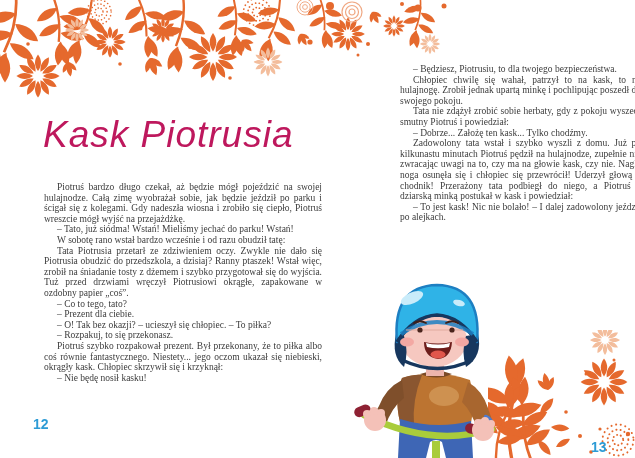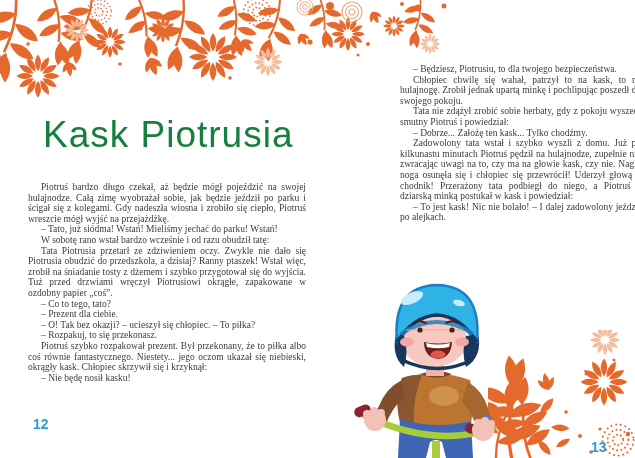--- a/index.html
+++ b/index.html
@@ -7,24 +7,24 @@
     position:relative;width:635px;height:458px;background:#ffffff;
     overflow:hidden;font-family:"Liberation Serif", serif;margin:0 auto;
   }
   .orn{position:absolute;pointer-events:none;}
   .orn-top{left:0;top:0;}
   .orn-br{left:488px;top:330px;}
   .story-title{
     position:absolute;left:43px;top:114px;
     font-family:"Liberation Sans", sans-serif;
     font-size:37px;font-weight:400;letter-spacing:1px;
-    color:#15803d;z-index:3;
+    color:#be185d;z-index:3;font-style:italic;
   }
   .text-col{position:absolute;z-index:2;}
-  .text-col.left{left:28px;top:182px;width:278px;}
+  .text-col.left{left:44px;top:182px;width:278px;}
   .text-col.right{left:360px;top:64px;width:241px;margin-left:40px;}
   .para{
     margin:0;text-indent:13px;text-align:justify;
     font-size:9.5px;line-height:10.6px;color:#3b3b3b;
   }
   .pagenum{
     position:absolute;z-index:5;
     font-family:"Liberation Sans", sans-serif;
     font-size:14px;font-weight:700;color:#2d9bd5;
   }

